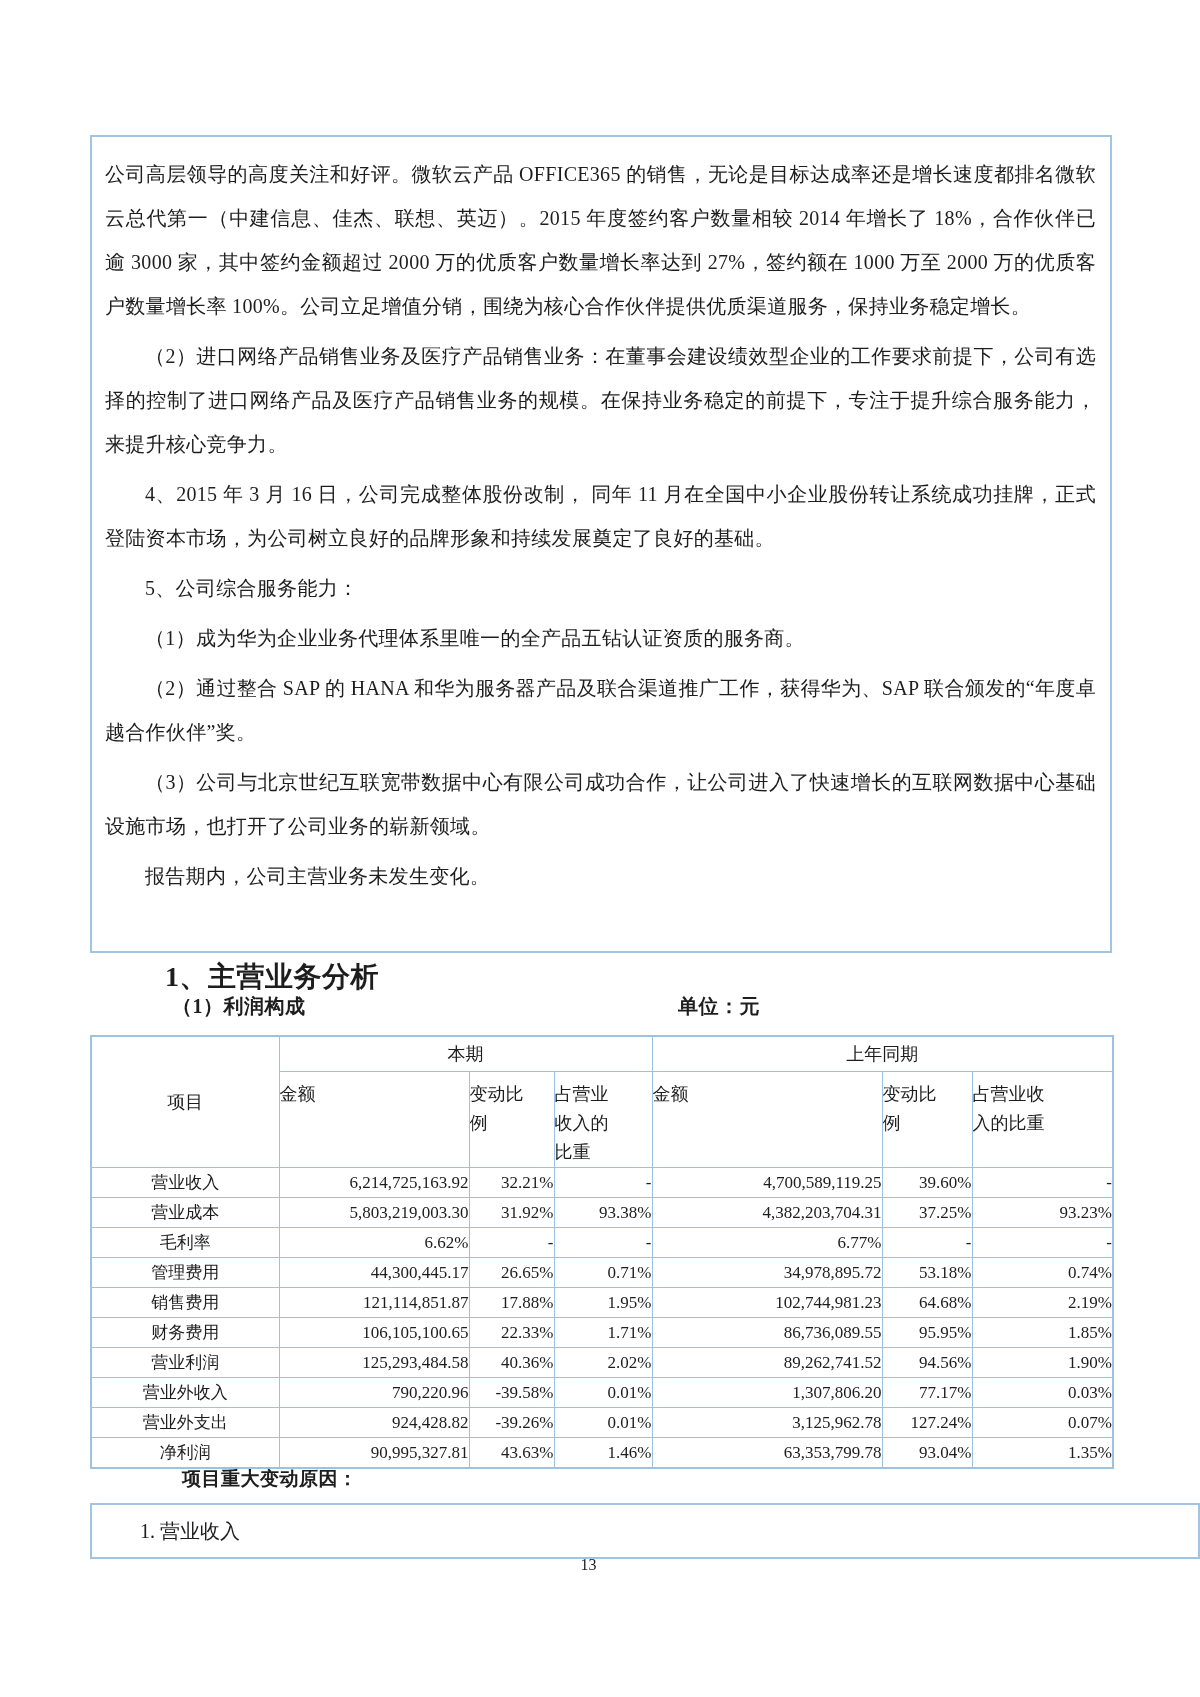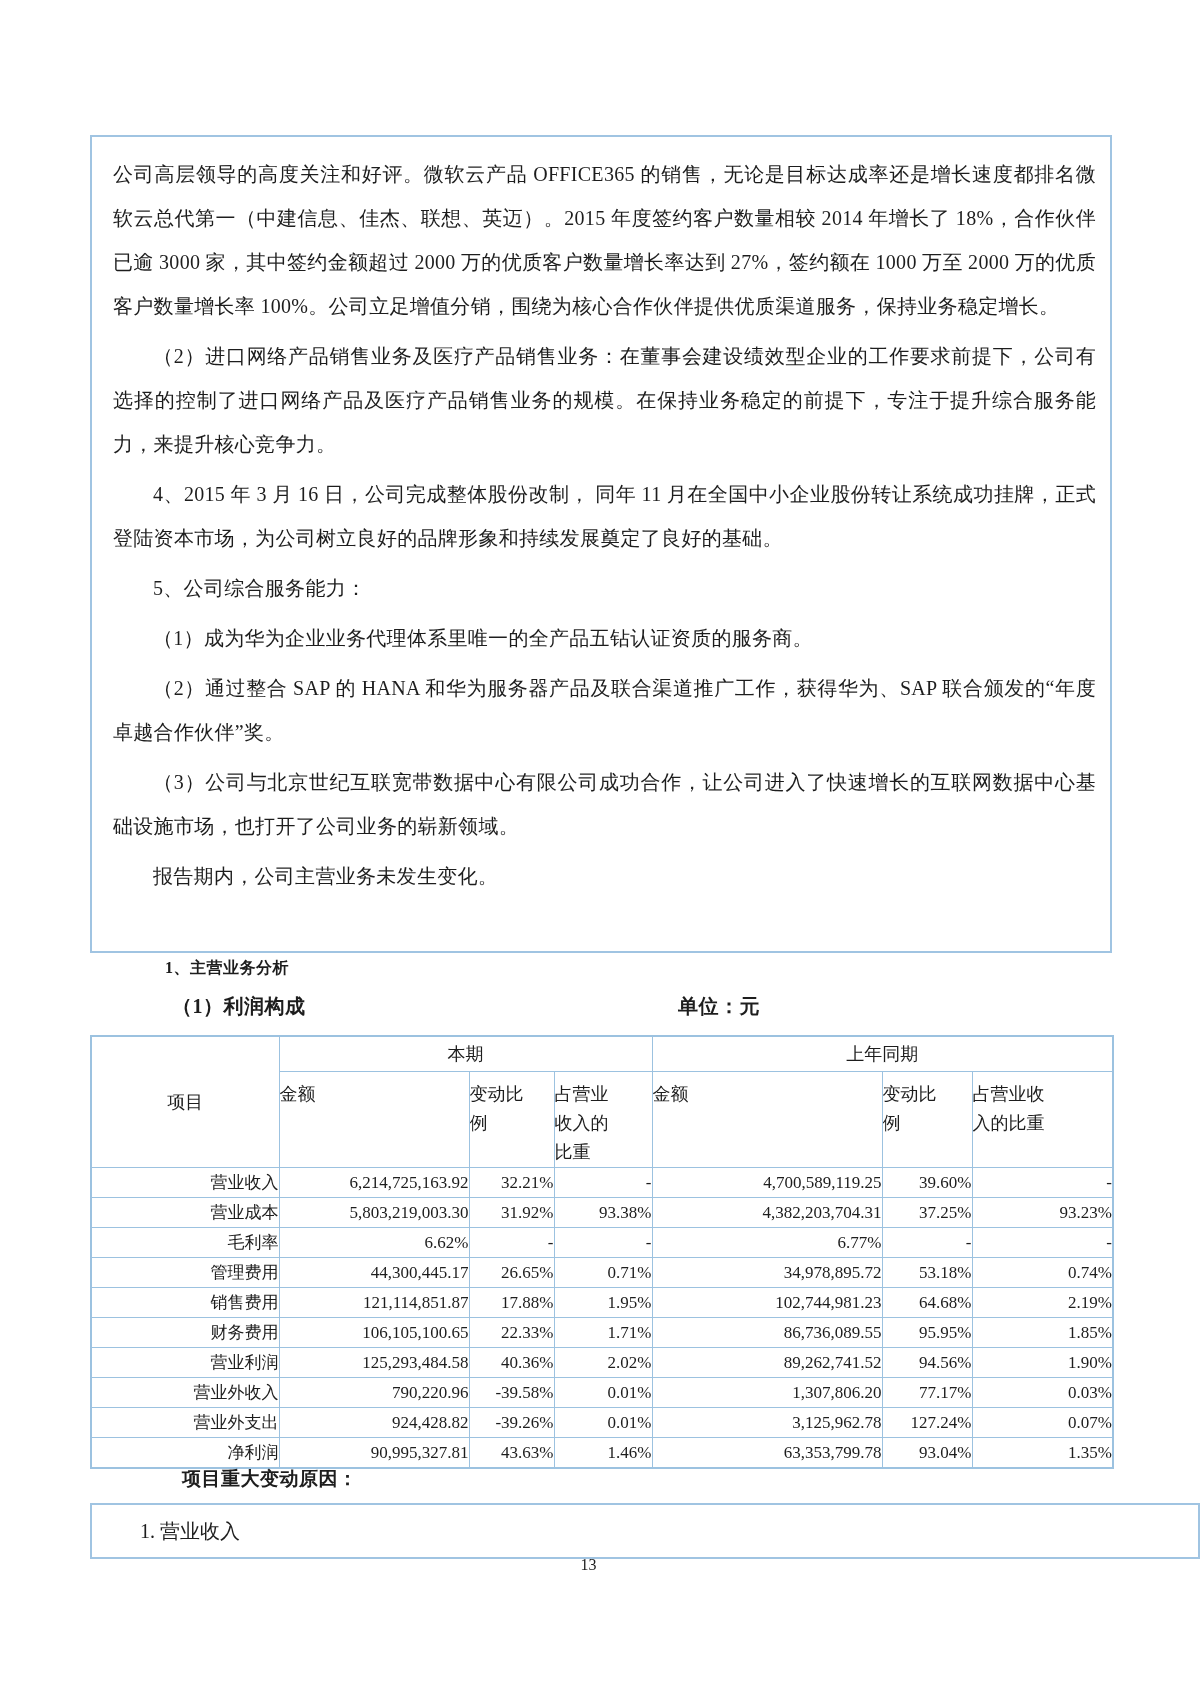--- a/index.html
+++ b/index.html
@@ -13,32 +13,32 @@
   }
   
   .intro-box{
     position:absolute;left:90px;top:135px;
     width:1022px;height:818px;
     box-sizing:border-box;
     border:2px solid #a0c4e2;
     padding:15px 14px 10px 13px;
   }
   .intro-box p{
-    margin:0 0 6px 8px;
+    margin:0 0 6px 0;
     font-size:20px;
     line-height:44px;
     text-align:justify;
     letter-spacing:0.3px;
   }
   .intro-box p.ind{text-indent:2em;}
   .intro-box p:last-child{margin-bottom:0;}
   
   .sec-h1{
     position:absolute;left:165px;top:958px;
-    font-size:16px;font-weight:bold;letter-spacing:0.5px;
+    font-size:28px;font-weight:bold;letter-spacing:0.5px;
   }
   .sec-row{
     position:absolute;left:90px;top:993px;width:1022px;
     font-size:20px;font-weight:bold;letter-spacing:0.5px;
   }
   .sec-h2{position:absolute;left:82px;top:0;}
   .unit-label{position:absolute;left:588px;top:0;}
   
   table.profit{
     position:absolute;left:90px;top:1035px;
@@ -55,21 +55,21 @@
   }
   table.profit{border:2px solid #9cc2e0;}
   tr.group-row th{height:34px;text-align:center;font-size:18px;vertical-align:middle;}
   tr.sub-row th{
     height:87px;text-align:left;font-size:18px;
     vertical-align:top;padding-top:8px;line-height:29px;
   }
   th.wrap{white-space:pre-line;}
   th.item-head{vertical-align:middle;padding-top:0;margin-top:17px;}
   tbody td{height:29px;vertical-align:middle;}
-  td.item{text-align:right;padding-left:9px;}
+  td.item{text-align:center;padding-left:9px;}
   td.num{text-align:right;padding-right:10px;}
   
   .reason-heading{
     position:absolute;left:182px;top:1466px;
     font-size:19px;font-weight:bold;letter-spacing:0.5px;
   }
   .reason-box{
     position:absolute;left:90px;top:1503px;
     width:1110px;height:56px;
     box-sizing:border-box;

